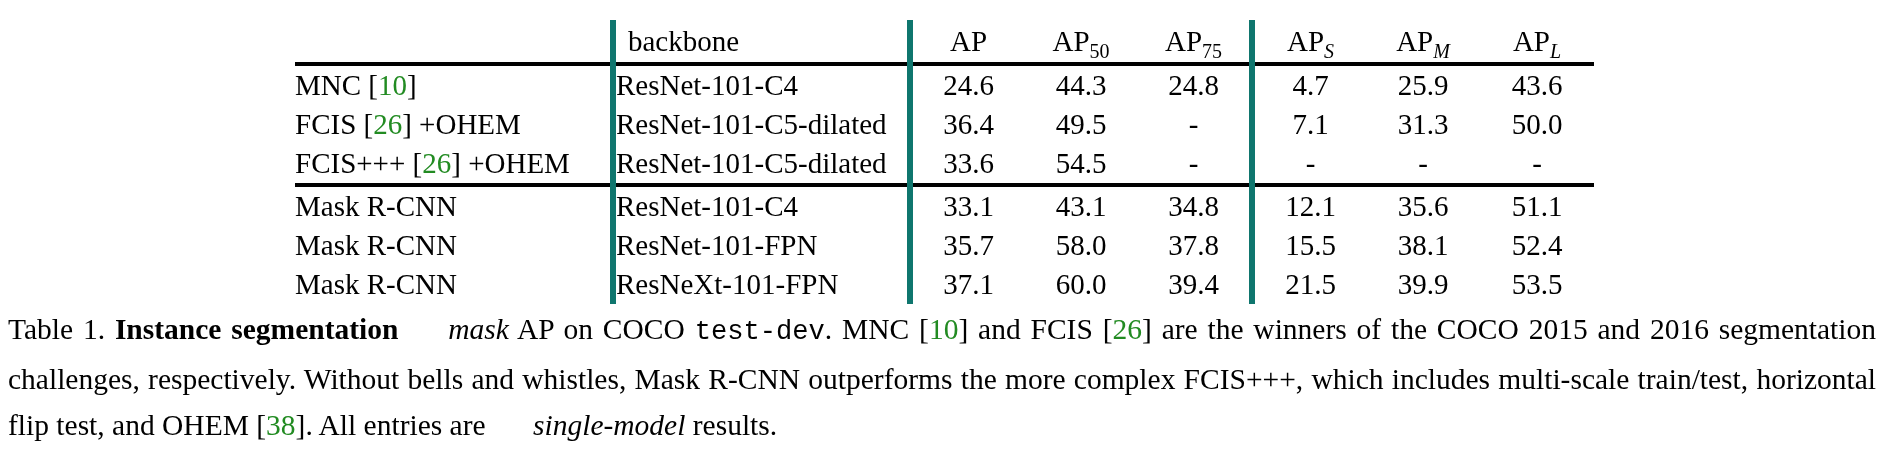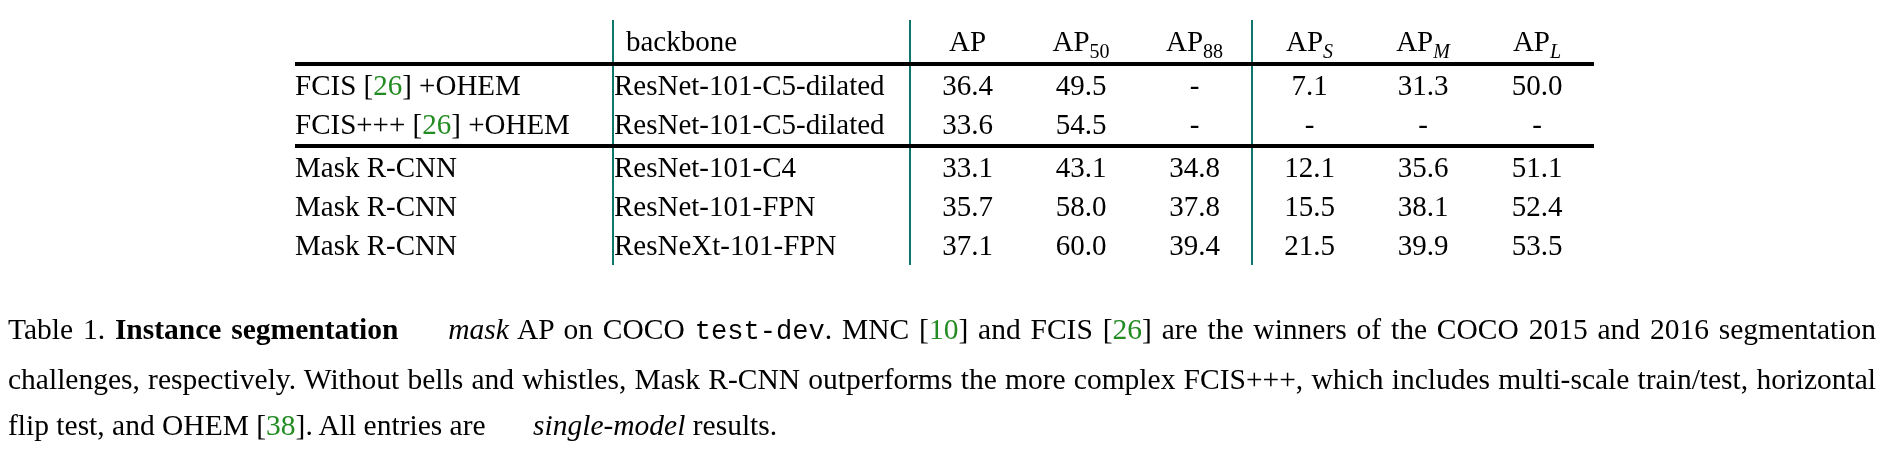--- a/index.html
+++ b/index.html
@@ -44,21 +44,21 @@
   .paper-table thead th.h-backbone {
     text-align: left;
     padding-left: 12px;
   }
   .paper-table tbody td { height: 39px; }
 
   .cell-method   { text-align: left; padding-left: 10px; }
   .cell-backbone { text-align: left; padding-left: 12px; }
   .cell-metric   { text-align: center; }
 
-  .b-left { border-left: 2px solid #0f766e; }
+  .b-left { border-left: 6px solid #0f766e; }
   tr.group-start td { border-top: 4px solid #000; }
 
   .paper-table sub {
     font-size: 20px;
     line-height: 0;
   }
   .paper-table sub.it { font-style: italic; }
 
   .bold { font-weight: bold; }
 
@@ -95,27 +95,37 @@
       <col class="c-metric">
         <col class="c-metric">
         <col class="c-metric">
     </colgroup>
     <thead>
       <tr>
         <th></th>
         <th class="h-backbone b-left">backbone</th>
         <th class="b-left"><span>AP</span><sub></sub></th>
         <th><span>AP</span><sub>50</sub></th>
-        <th><span>AP</span><sub>88</sub></th>
+        <th><span>AP</span><sub>75</sub></th>
         <th class="b-left"><span>AP</span><sub class="it">S</sub></th>
         <th><span>AP</span><sub class="it">M</sub></th>
         <th><span>AP</span><sub class="it">L</sub></th>
       </tr>
     </thead>
     <tbody id="table-body">
+        <tr>
+          <td class="cell-method">MNC [<span style="color: rgb(34, 139, 34);">10</span>]</td>
+          <td class="cell-backbone b-left">ResNet-101-C4</td>
+          <td class="cell-metric b-left">24.6</td>
+          <td class="cell-metric">44.3</td>
+          <td class="cell-metric">24.8</td>
+          <td class="cell-metric b-left">4.7</td>
+          <td class="cell-metric">25.9</td>
+          <td class="cell-metric">43.6</td>
+        </tr>
         <tr>
           <td class="cell-method">FCIS [<span style="color: rgb(34, 139, 34);">26</span>] +OHEM</td>
           <td class="cell-backbone b-left">ResNet-101-C5-dilated</td>
           <td class="cell-metric b-left">36.4</td>
           <td class="cell-metric">49.5</td>
           <td class="cell-metric">-</td>
           <td class="cell-metric b-left">7.1</td>
           <td class="cell-metric">31.3</td>
           <td class="cell-metric">50.0</td>
         </tr>

